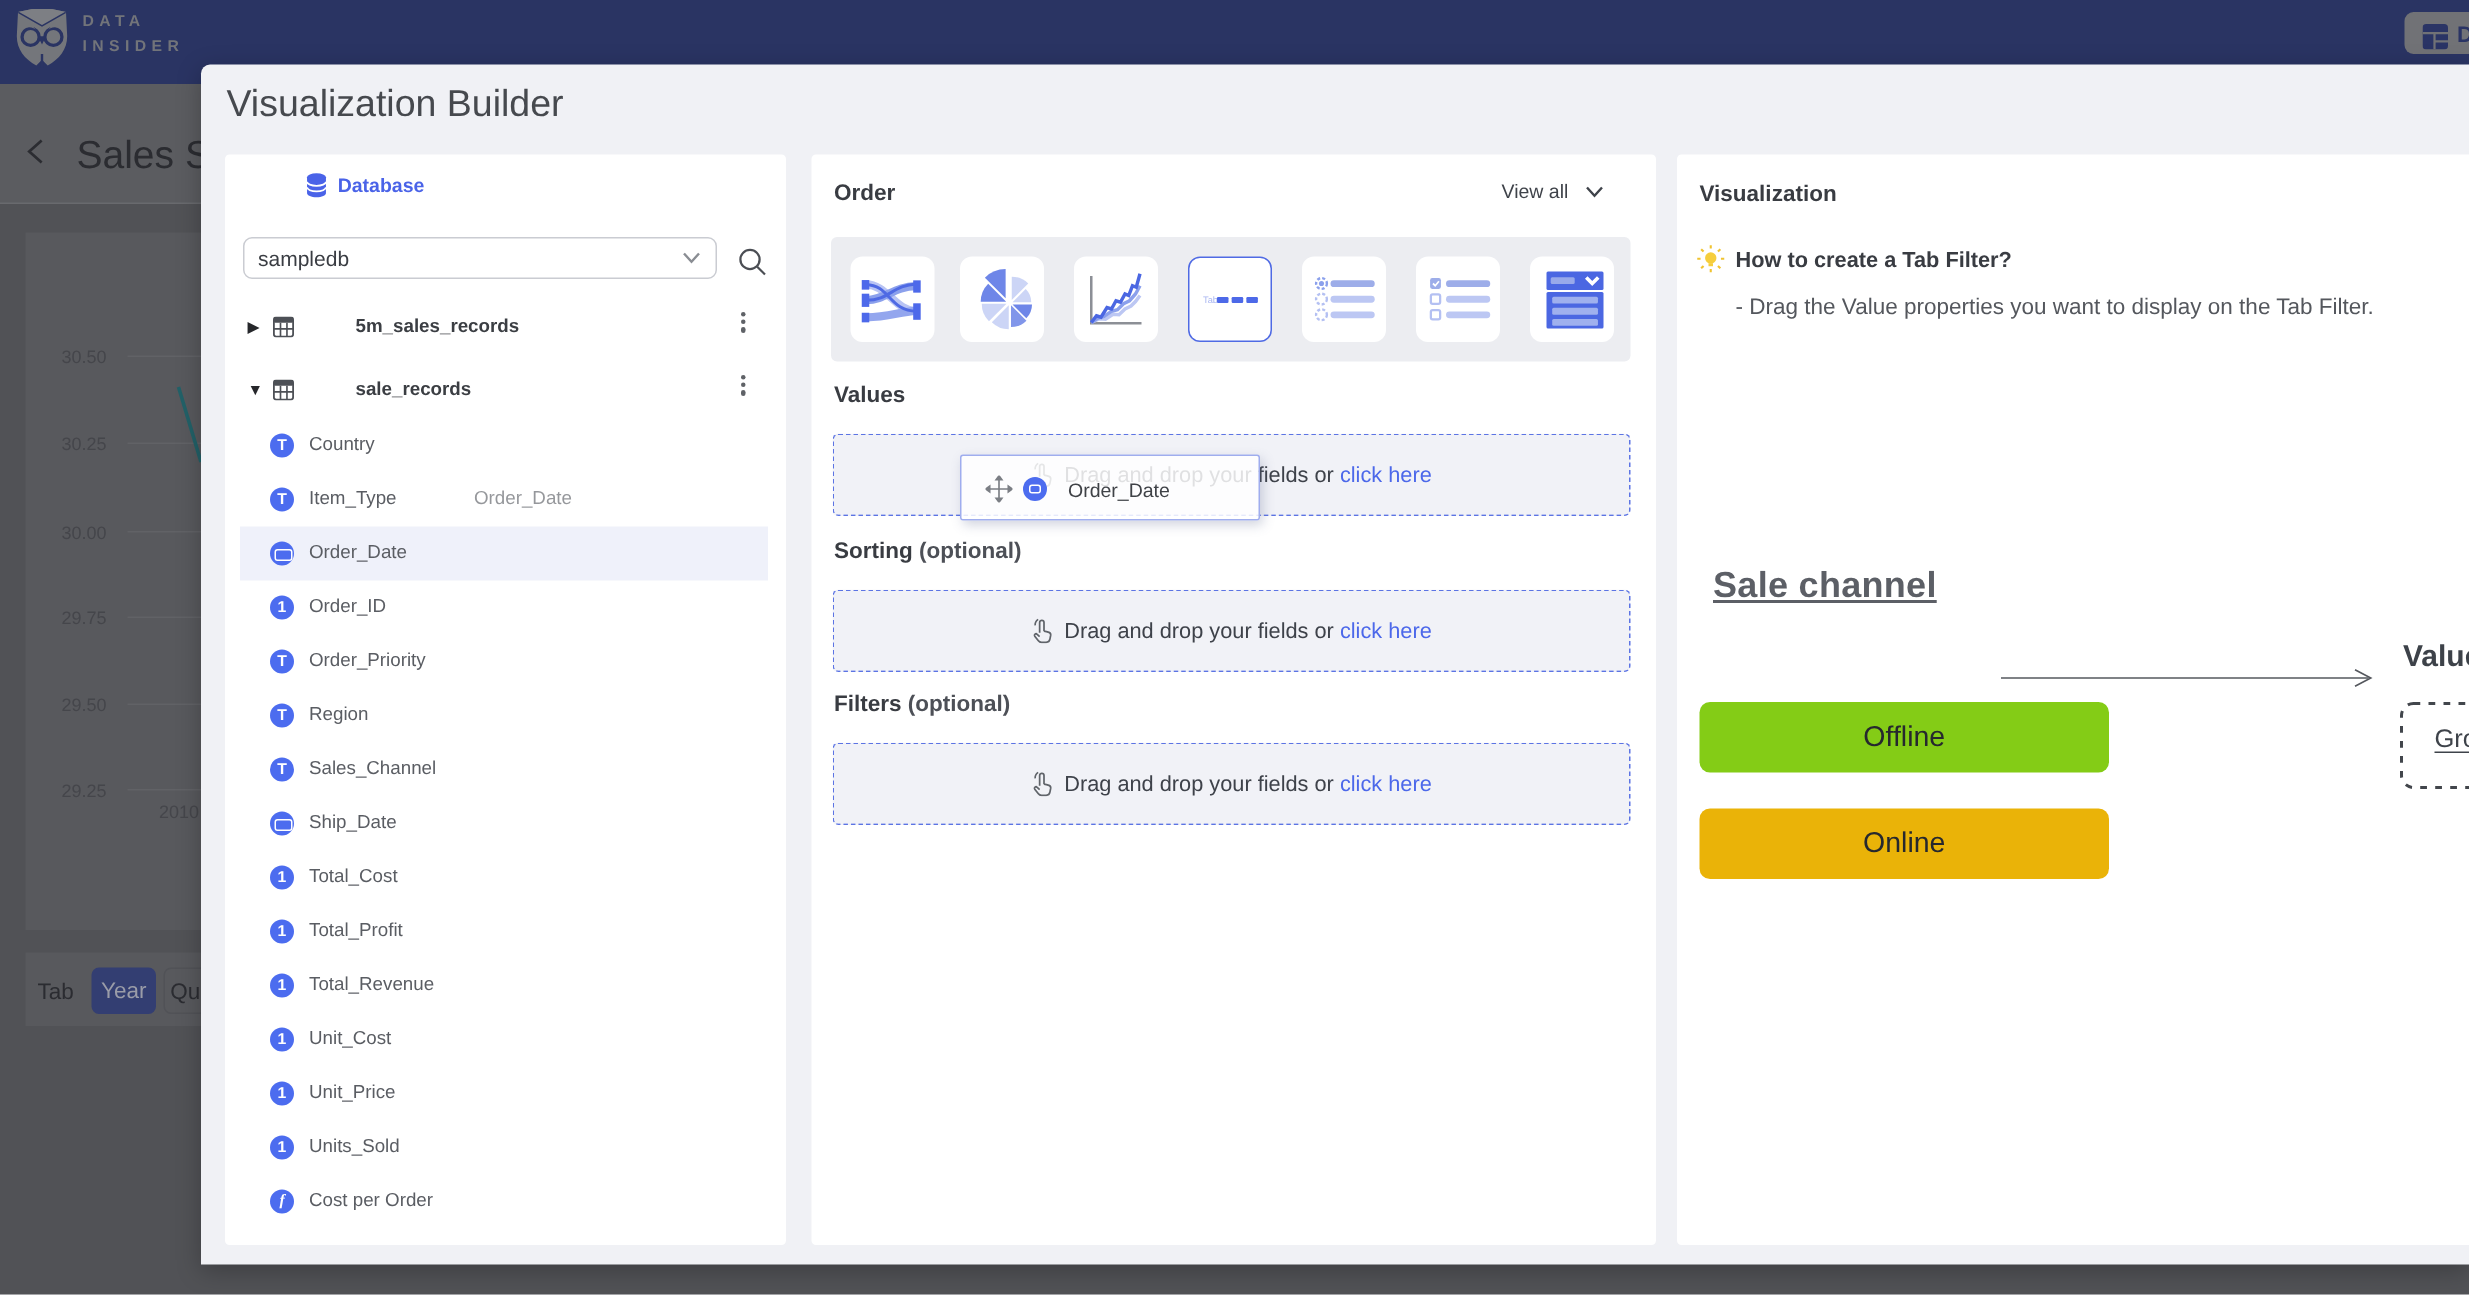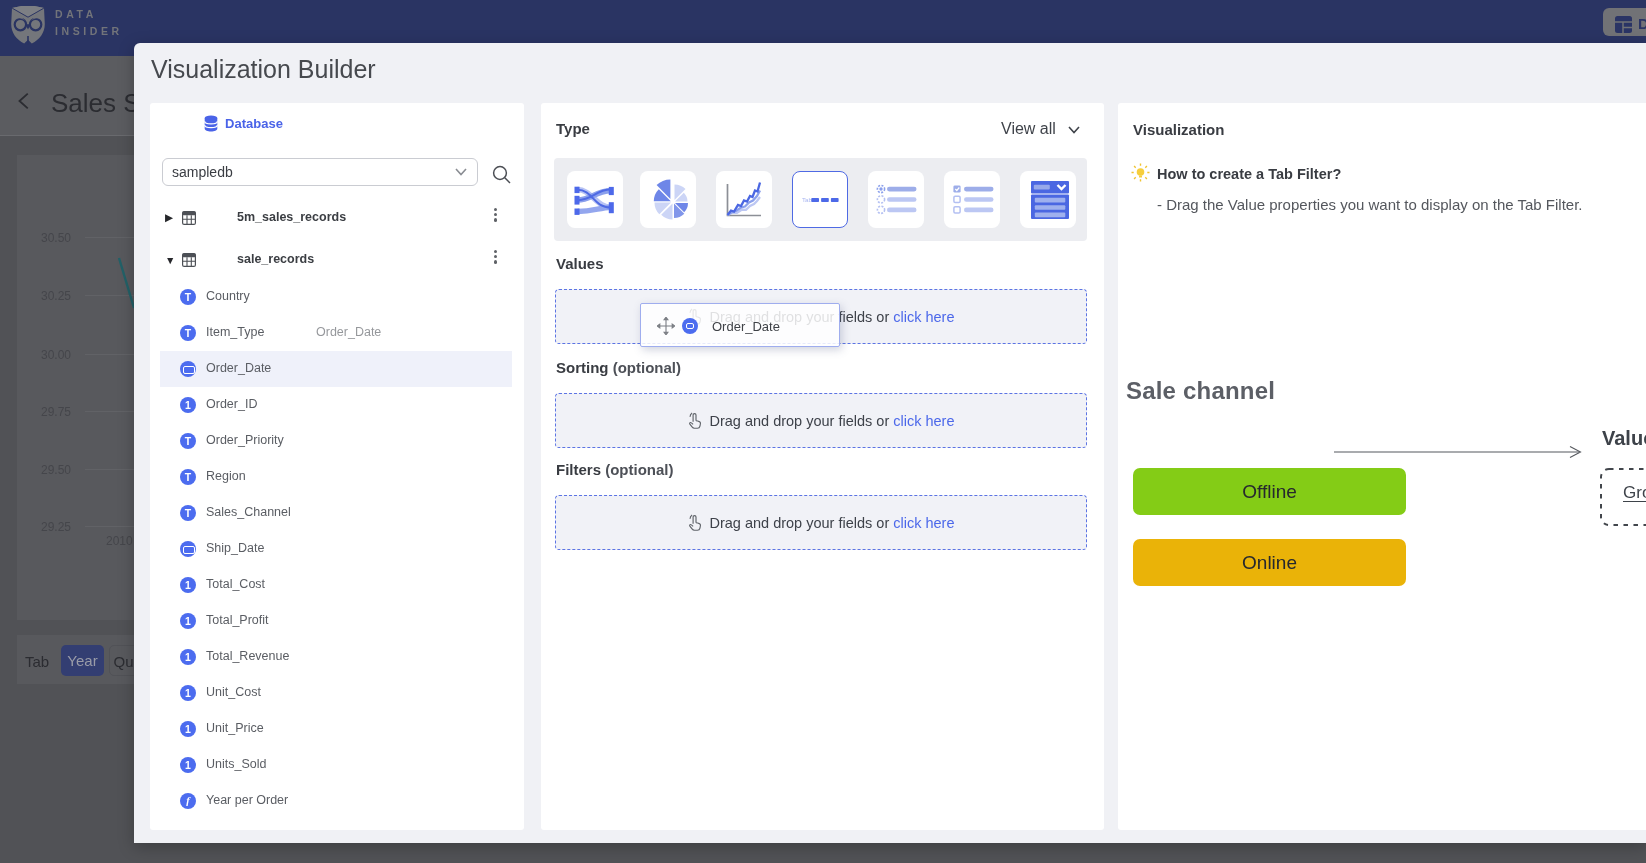--- a/index.html
+++ b/index.html
@@ -42,33 +42,33 @@
   .frow { position:absolute; left:0; width:374px; height:36px; }
   .frow .ic { position:absolute; left:30px; top:10px; width:16px; height:16px; border-radius:50%; background:#4c6cef; color:#fff; text-align:center; font-size:10.5px; font-weight:bold; line-height:16px; }
   .frow .lbl { position:absolute; left:56px; top:10px; font-size:12.5px; color:#5a5d63; }
   .ic-d::after { content:""; position:absolute; left:3.2px; top:4.7px; width:9.4px; height:6.6px; border:1.6px solid #fff; border-radius:2px; }
   #hlrow { position:absolute; left:10px; top:248px; width:352px; height:36px; background:#eff1fa; }
   #ghost { position:absolute; left:182px; top:282px; font-size:12.5px; color:rgba(62,65,72,.55); }
 
   
   .seclbl { position:absolute; left:15px; font-size:15px; font-weight:bold; color:#393c42; }
   .seclbl .opt { color:#4d5057; }
-  #viewall { position:absolute; left:460px; top:17px; font-size:16px; color:#3f434a; }
+  #viewall { position:absolute; left:460px; top:17px; font-size:13px; color:#3f434a; }
   #strip { position:absolute; left:13px; top:55px; width:533px; height:83px; background:#ecedf1; border-radius:4px; }
   .tile { position:absolute; top:13px; width:56px; height:57px; background:#fff; border-radius:8px; }
   .zone { position:absolute; left:14px; width:532px; height:55px; background:#f1f2f7; border:1px dashed #5c74e4; border-radius:4px; display:flex; align-items:center; justify-content:center; font-size:14.5px; color:#3e424a; }
   .zone .link { color:#4c68ea; }
   .zone svg { margin-right:7px; }
   #chip { position:absolute; left:99px; top:200px; width:200px; height:43.5px; background:rgba(255,255,255,.84); border:1px solid #9fadee; border-radius:2px; box-shadow:2px 3px 8px rgba(90,100,140,.28); }
 
   
   #vizlbl { position:absolute; left:15px; top:18px; font-size:15px; font-weight:bold; color:#393c42; }
   #howto { position:absolute; left:39px; top:63px; font-size:14.5px; font-weight:bold; color:#393c42; }
   #howto2 { position:absolute; left:39px; top:93px; font-size:15px; color:#54575d; }
-  #salechan { position:absolute; left:8px; top:274px; font-size:24px; font-weight:bold; color:#5c5f66; letter-spacing:0.2px; }
+  #salechan { position:absolute; left:24px; top:274px; font-size:24px; font-weight:bold; color:#5c5f66; letter-spacing:0.2px;text-decoration:underline; }
   .pbtn { position:absolute; left:15px; width:273px; height:47px; border-radius:7px; display:flex; align-items:center; justify-content:center; font-size:19px; }
   #btn-all { top:322px; background:#5168e6; color:#fff; font-weight:bold; }
   #btn-off { top:365px; background:#84cc16; color:#26282e; }
   #btn-on  { top:436px; background:#eab308; color:#26282e; }
   #valu { position:absolute; left:484px; top:324px; font-size:20px; font-weight:bold; color:#3d4249; }
   #dashbox { position:absolute; left:482px; top:365px; width:80px; height:58px; }
   #grp { position:absolute; left:23px; top:15px; font-size:17px; color:#3e434a; text-decoration:underline; text-underline-offset:3px; }
 </style>
 </head>
 <body>
@@ -230,26 +230,26 @@
       <div class="frow" style="top:608px;">
           <div class="ic">1</div>
           <div class="lbl">Unit_Price</div>
         </div>
       <div class="frow" style="top:644px;">
           <div class="ic">1</div>
           <div class="lbl">Units_Sold</div>
         </div>
       <div class="frow" style="top:680px;">
           <div class="ic" style="font-style:italic; font-family:'Liberation Serif',serif;">f</div>
-          <div class="lbl">Year per Order</div>
+          <div class="lbl">Cost per Order</div>
         </div>
     </div>
     <div id="ghost">Order_Date</div>
     <div class="card" id="mcard">
-      <div class="seclbl" style="top:17px;">Type</div>
+      <div class="seclbl" style="top:17px;">Order</div>
       <div id="viewall">View all
         <svg width="12" height="8" viewBox="0 0 12 8" style="margin-left:8px;">
             <path d="M1 1 L6 6.5 L11 1" fill="none" stroke="#3f434a" stroke-width="1.6"></path>
           </svg>
       </div>
       <div id="strip">
         <div class="tile" style="left:13px;">
           <svg width="56" height="57" viewBox="0 0 56 57">
             <g fill="none">
               <path d="M10.5 18.5 C24 18.5 30 36.5 44 36.5" stroke="#b9c4f4" stroke-width="5.5"></path>

